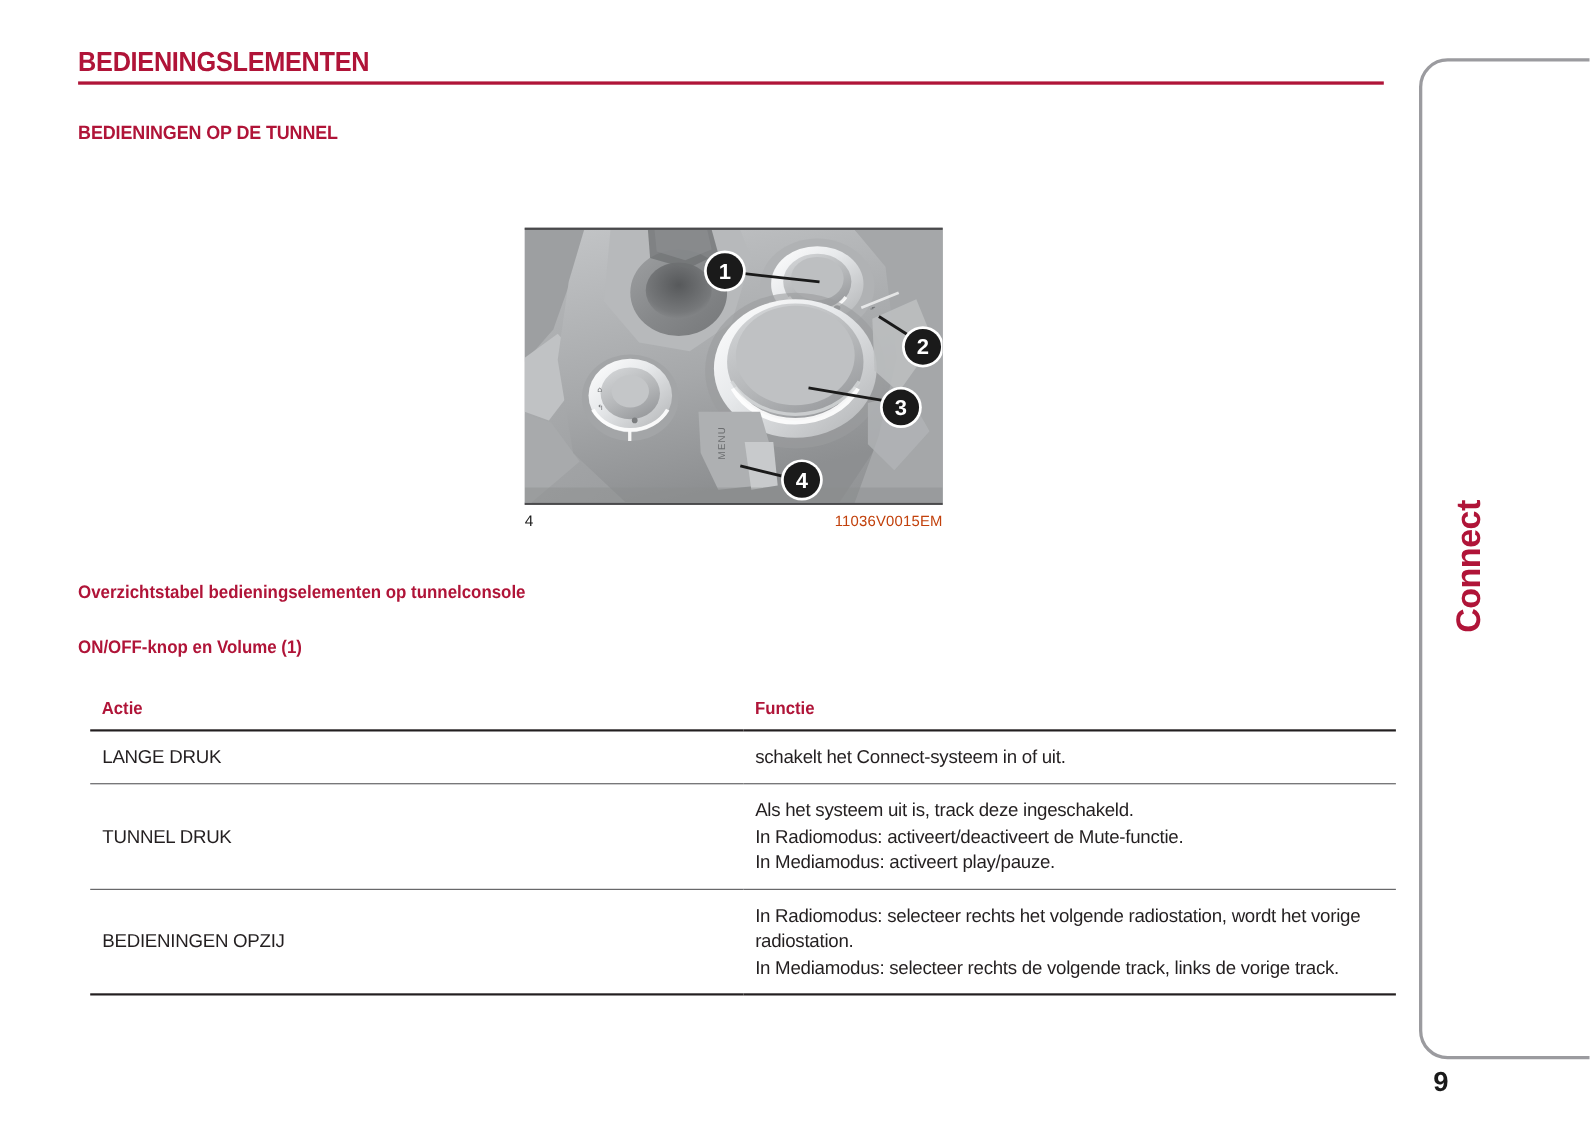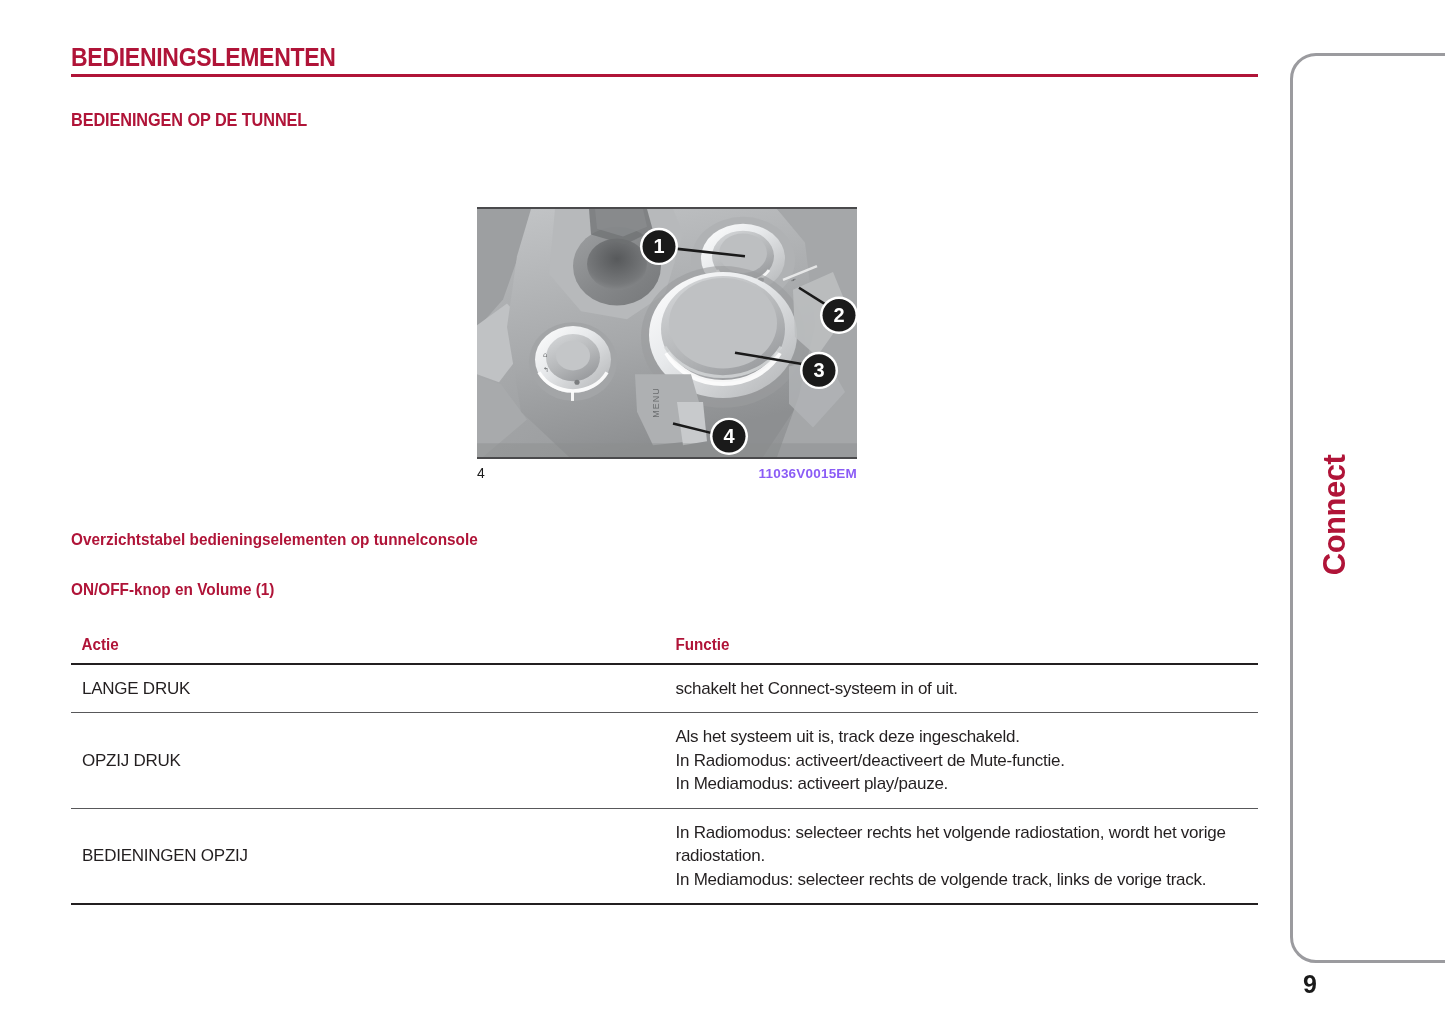--- a/index.html
+++ b/index.html
@@ -117,29 +117,29 @@
     display: flex;
     justify-content: space-between;
     align-items: baseline;
   }
   .fig-num {
     font-size: 14px;
     color: #1a1a1a;
   }
   .fig-code {
     font-size: 13.5px;
-    font-weight: bold;
-    color: #8b5cf6;
+    font-weight: normal;
+    color: #c2410c;
     letter-spacing: 0.2px;
   }
 
   
   #datatable {
     position: absolute;
-    left: 0;
+    left: 11px;
     top: 636px;
     width: 1187px;
     border-collapse: collapse;
     table-layout: fixed;
   }
   #datatable th {
     text-align: left;
     font-size: 16px;
     font-weight: bold;
     color: #b01438;
@@ -359,21 +359,21 @@
         </tr>
       </thead>
       <tbody>
           <tr>
             <td class="action-cell">LANGE DRUK</td>
             <td>
               <span class="cellline">schakelt het Connect-systeem in of uit.</span>
             </td>
           </tr>
           <tr>
-            <td class="action-cell">OPZIJ DRUK</td>
+            <td class="action-cell">TUNNEL DRUK</td>
             <td>
               <span class="cellline">Als het systeem uit is, track deze ingeschakeld.</span>
               <span class="cellline">In Radiomodus: activeert/deactiveert de Mute-functie.</span>
               <span class="cellline">In Mediamodus: activeert play/pauze.</span>
             </td>
           </tr>
           <tr>
             <td class="action-cell">BEDIENINGEN OPZIJ</td>
             <td>
               <span class="cellline">In Radiomodus: selecteer rechts het volgende radiostation, wordt het vorige radiostation.</span>

